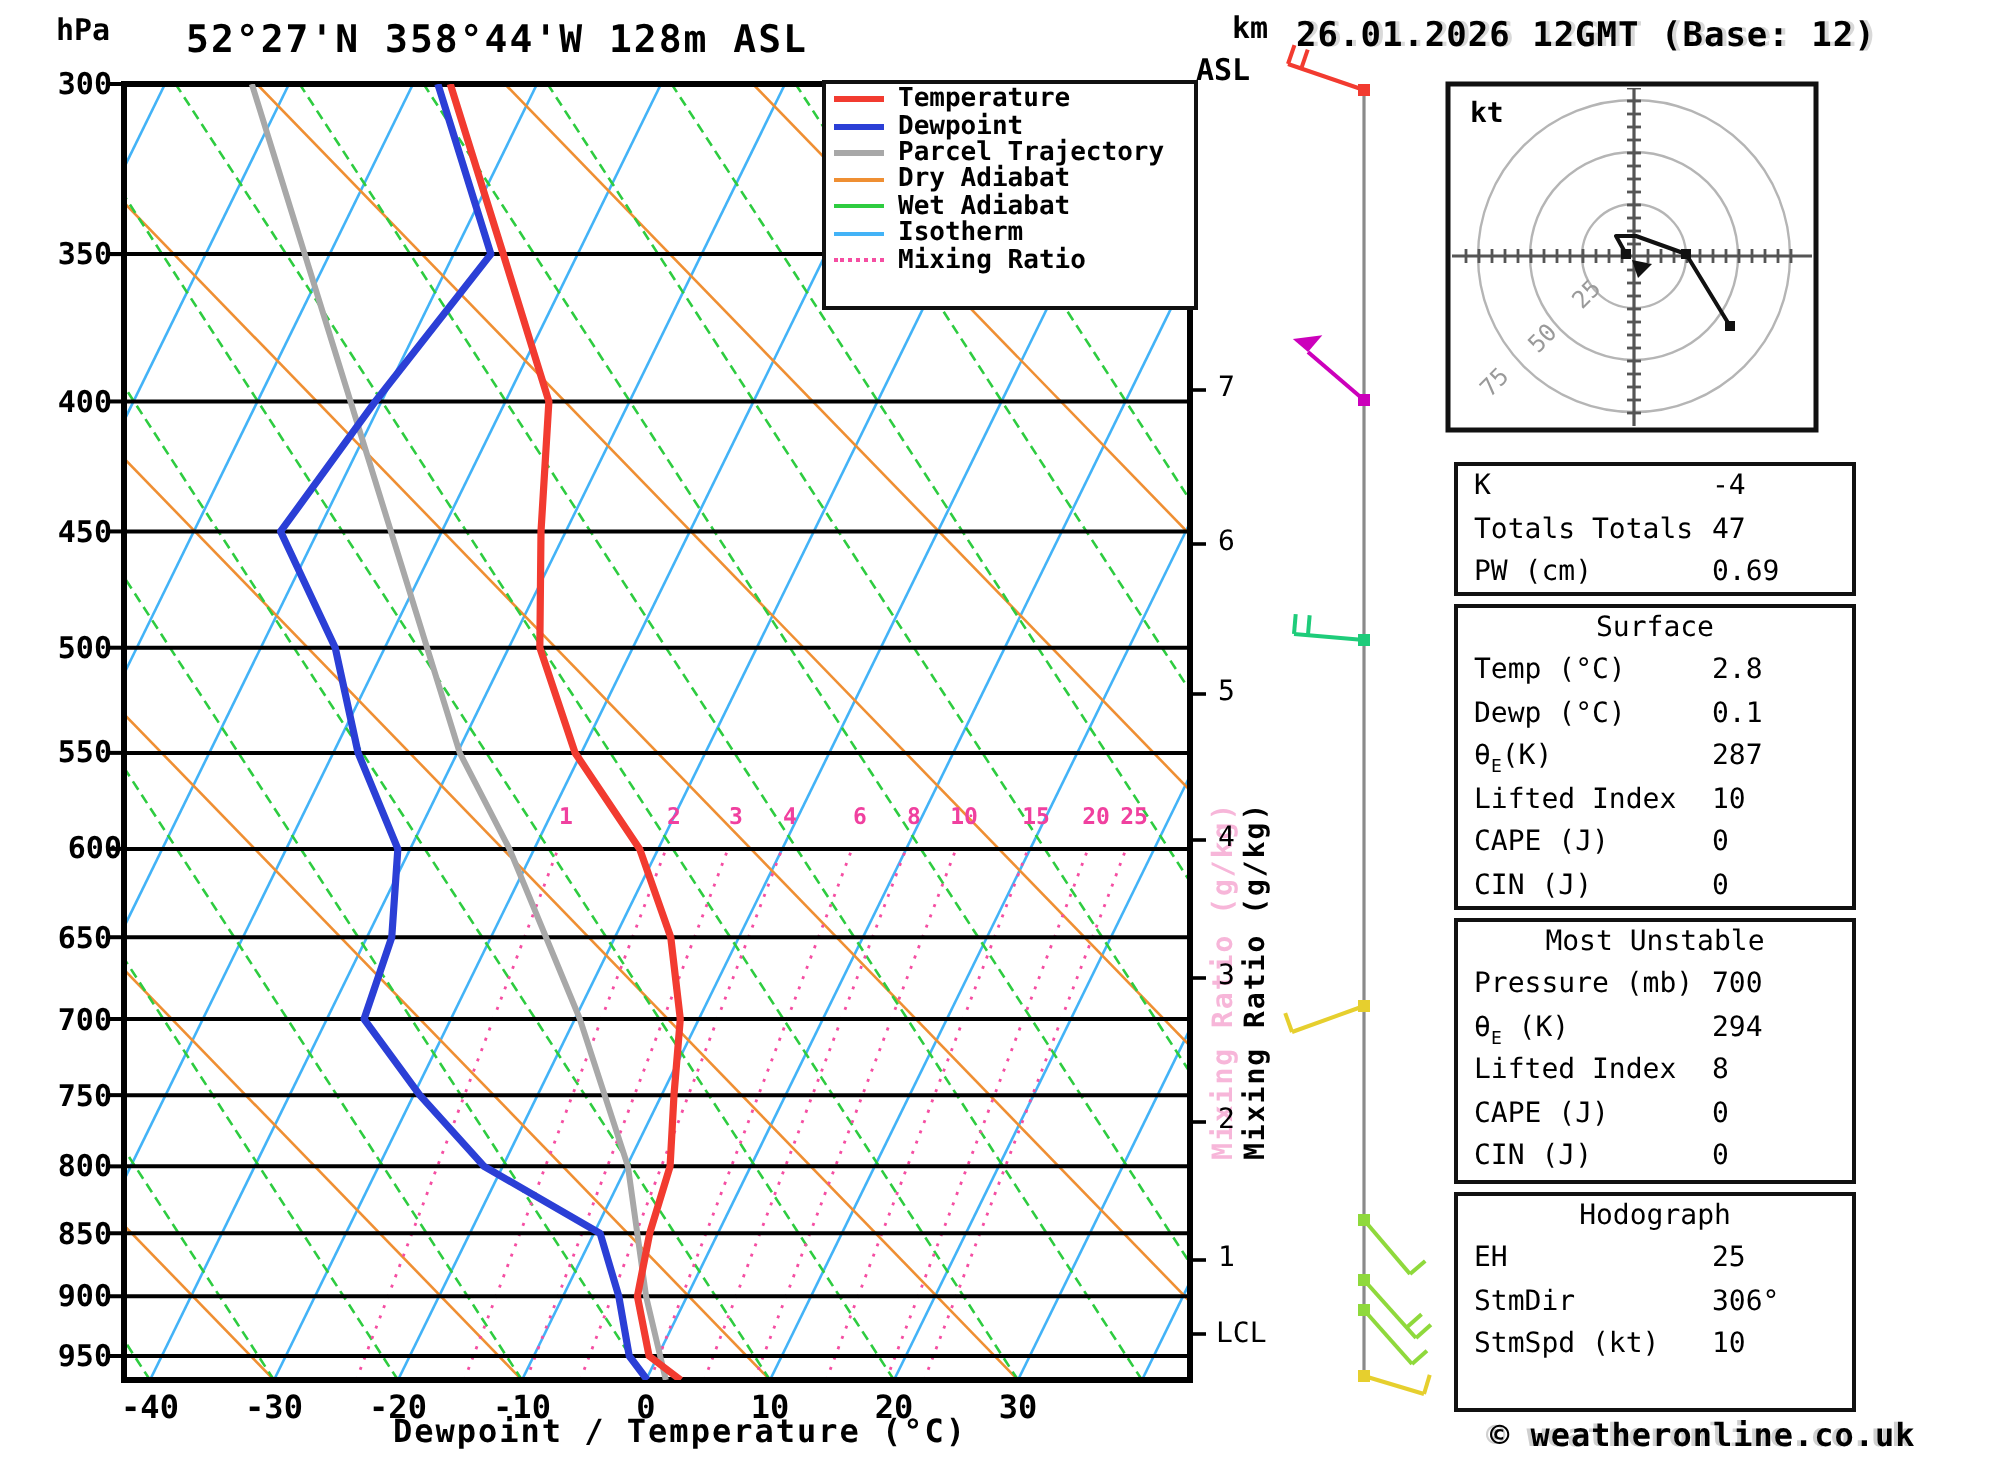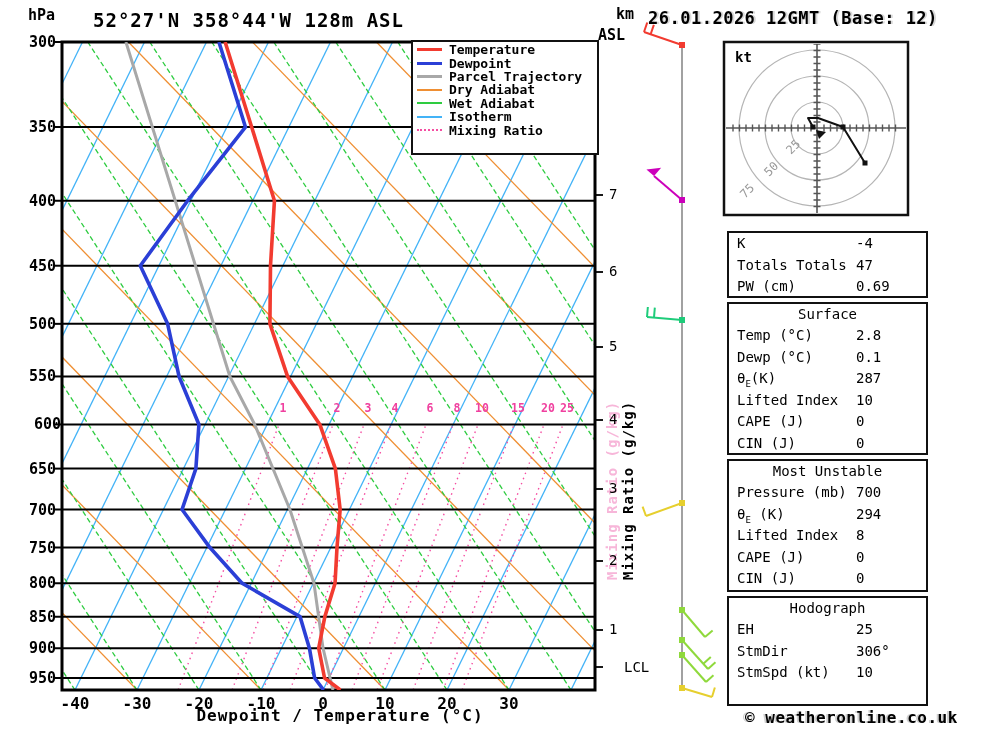--- a/index.html
+++ b/index.html
@@ -279,21 +279,21 @@
       </div>
       <div class="legend-row">
         <span class="legend-swatch" style="border-top: 2px dotted rgb(245, 78, 162);"></span>
         <span class="legend-label">Mixing Ratio</span>
       </div>
     </div>
 
 <span class="abs t-axis" style="left:150px;top:706px;width:380px;text-align:center;">Dewpoint / Temperature (°C)</span>
 <span class="abs vlabel" style="left:604px;top:295px;height:390px;color:#f7b6d9;">Mixing Ratio (g/kg)</span>
 <span class="abs vlabel" style="left:620px;top:295px;height:390px;color:#000;">Mixing Ratio (g/kg)</span>
-<span class="abs kmlabel" style="left:608px;top:659px;color:#000;margin-left:16px;">LCL</span>
+<span class="abs kmlabel" style="left:608px;top:659px;color:#000;">LCL</span>
 
 <span class="abs" style="left:735px;top:49px;font-size:14px;font-weight:600;">kt</span>
 
 <div class="tblbox" style="top:231px;height:67px;">
   <div class="trow">
         <span>K</span>
         <span class="tv">-4</span>
       </div>
   <div class="trow">
         <span>Totals Totals</span>

